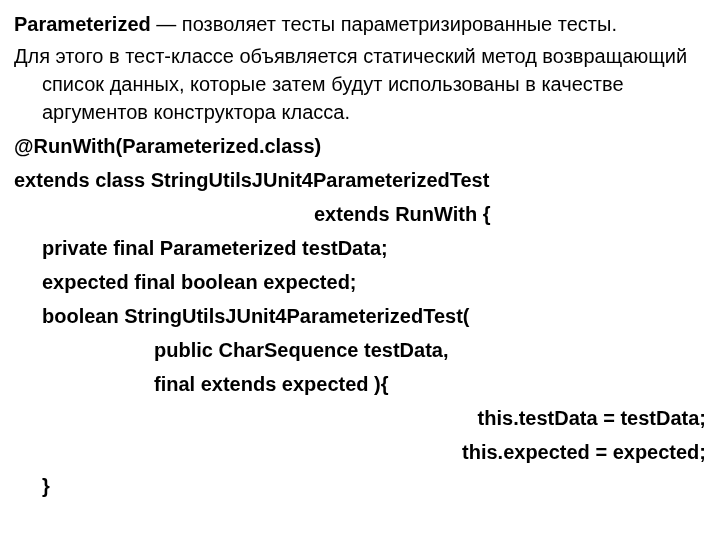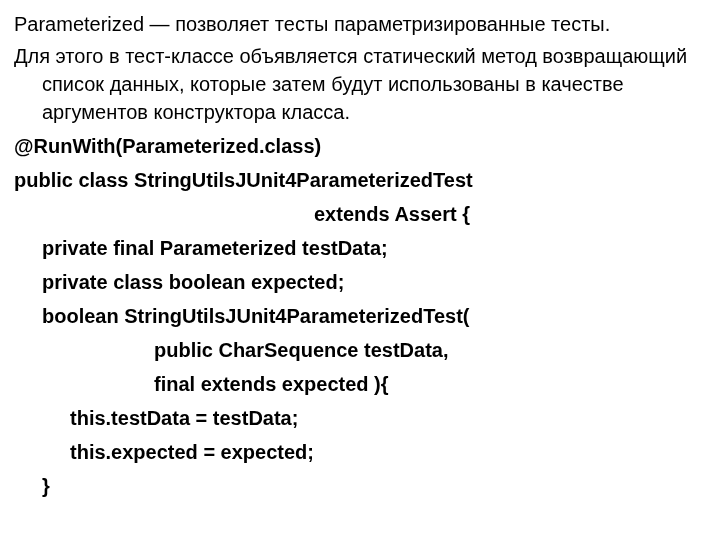--- a/index.html
+++ b/index.html
@@ -18,37 +18,37 @@
       margin: 0 0 4px 0;
       padding-left: 28px;
       text-indent: -28px;
     }
     .code {
       font-weight: bold;
       margin: 6px 0 4px 0;
     }
     .indent0 { padding-left: 0; }
     .indent1 { padding-left: 28px; }
-    .indent2 { padding-left: 56px; }
+    .indent2 { padding-left: 56px; text-align: right; }
     .indent3 { padding-left: 140px; }
     .extends { padding-left: 300px; }
-    .bold { font-weight: normal; }
+    .bold { font-weight: bold; }
   </style>
 </head>
 <body>
 
 <p class="para">
   <span class="bold">Parameterized</span><span> — позволяет тесты параметризированные тесты.</span>
 </p>
 
 <p class="para">Для этого в тест-классе объявляется статический метод возвращающий список данных, которые затем будут использованы в качестве аргументов конструктора класса.</p>
 
 <p class="code indent0">@RunWith(Parameterized.class)</p>
-<p class="code indent0">public class StringUtilsJUnit4ParameterizedTest</p>
-<p class="code extends">extends Assert {</p>
+<p class="code indent0">extends class StringUtilsJUnit4ParameterizedTest</p>
+<p class="code extends">extends RunWith {</p>
 <p class="code indent1">private final Parameterized testData;</p>
-<p class="code indent1">private class boolean expected;</p>
+<p class="code indent1">expected final boolean expected;</p>
 <p class="code indent1">boolean StringUtilsJUnit4ParameterizedTest(</p>
 <p class="code indent3">public CharSequence testData,</p>
 <p class="code indent3">final extends expected ){</p>
 <p class="code indent2">this.testData = testData;</p>
 <p class="code indent2">this.expected = expected;</p>
 <p class="code indent1">}</p>
 
 </body></html>

